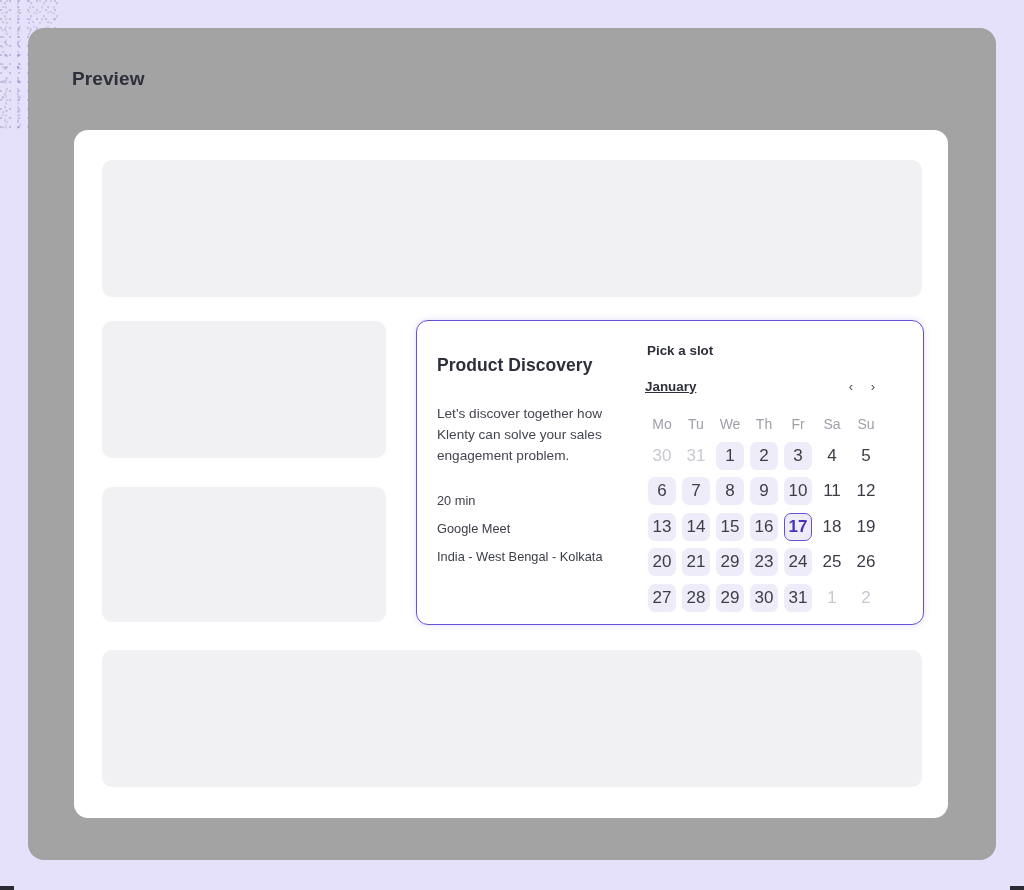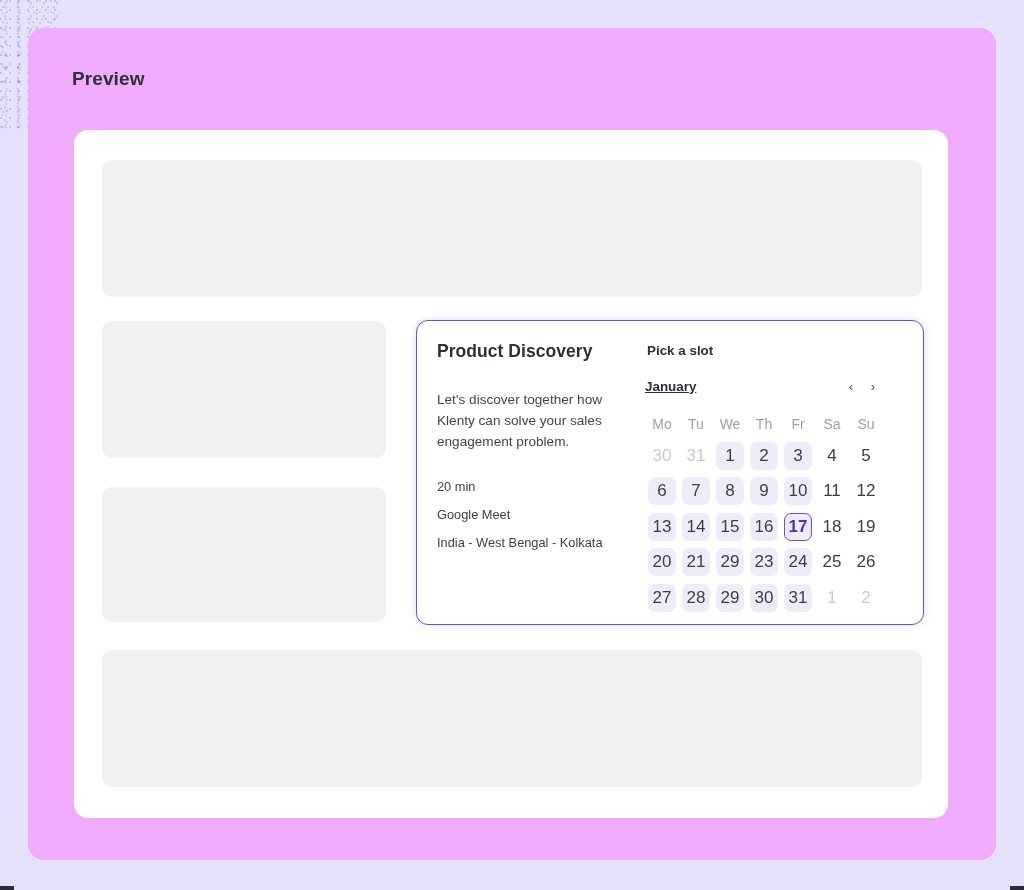--- a/index.html
+++ b/index.html
@@ -42,21 +42,21 @@
     background: #2b2b33;
   }
   .corner-tick.left  { left: 0; }
   .corner-tick.right { right: 0; }
 
   
   .panel {
     position: absolute;
     left: 28px;  top: 28px;
     width: 968px; height: 832px;
-    background: #f0abfc;
+    background: #a3a3a3;
     border-radius: 16px;
   }
 
   .panel-title {
     position: absolute;
     left: 44px; top: 40px;
     font-size: 19px;
     font-weight: 700;
     letter-spacing: .1px;
     color: #2d2f3a;
@@ -89,21 +89,21 @@
     width: 508px; height: 305px;
     background: #ffffff;
     border: 1.6px solid #6a4fd6;
     border-radius: 12px;
     box-shadow: 0 0 7px rgba(125,95,225,.22);
     display: flex;
   }
 
   .booking-left {
     width: 228px;
-    padding: 20px 0 0 20px;
+    padding: 34px 0 0 20px;
   }
   .booking-right {
     flex: 1;
     padding: 22px 0 0 0;
   }
 
   .event-title {
     font-size: 17.5px;
     font-weight: 700;
     color: #2d2f3a;

